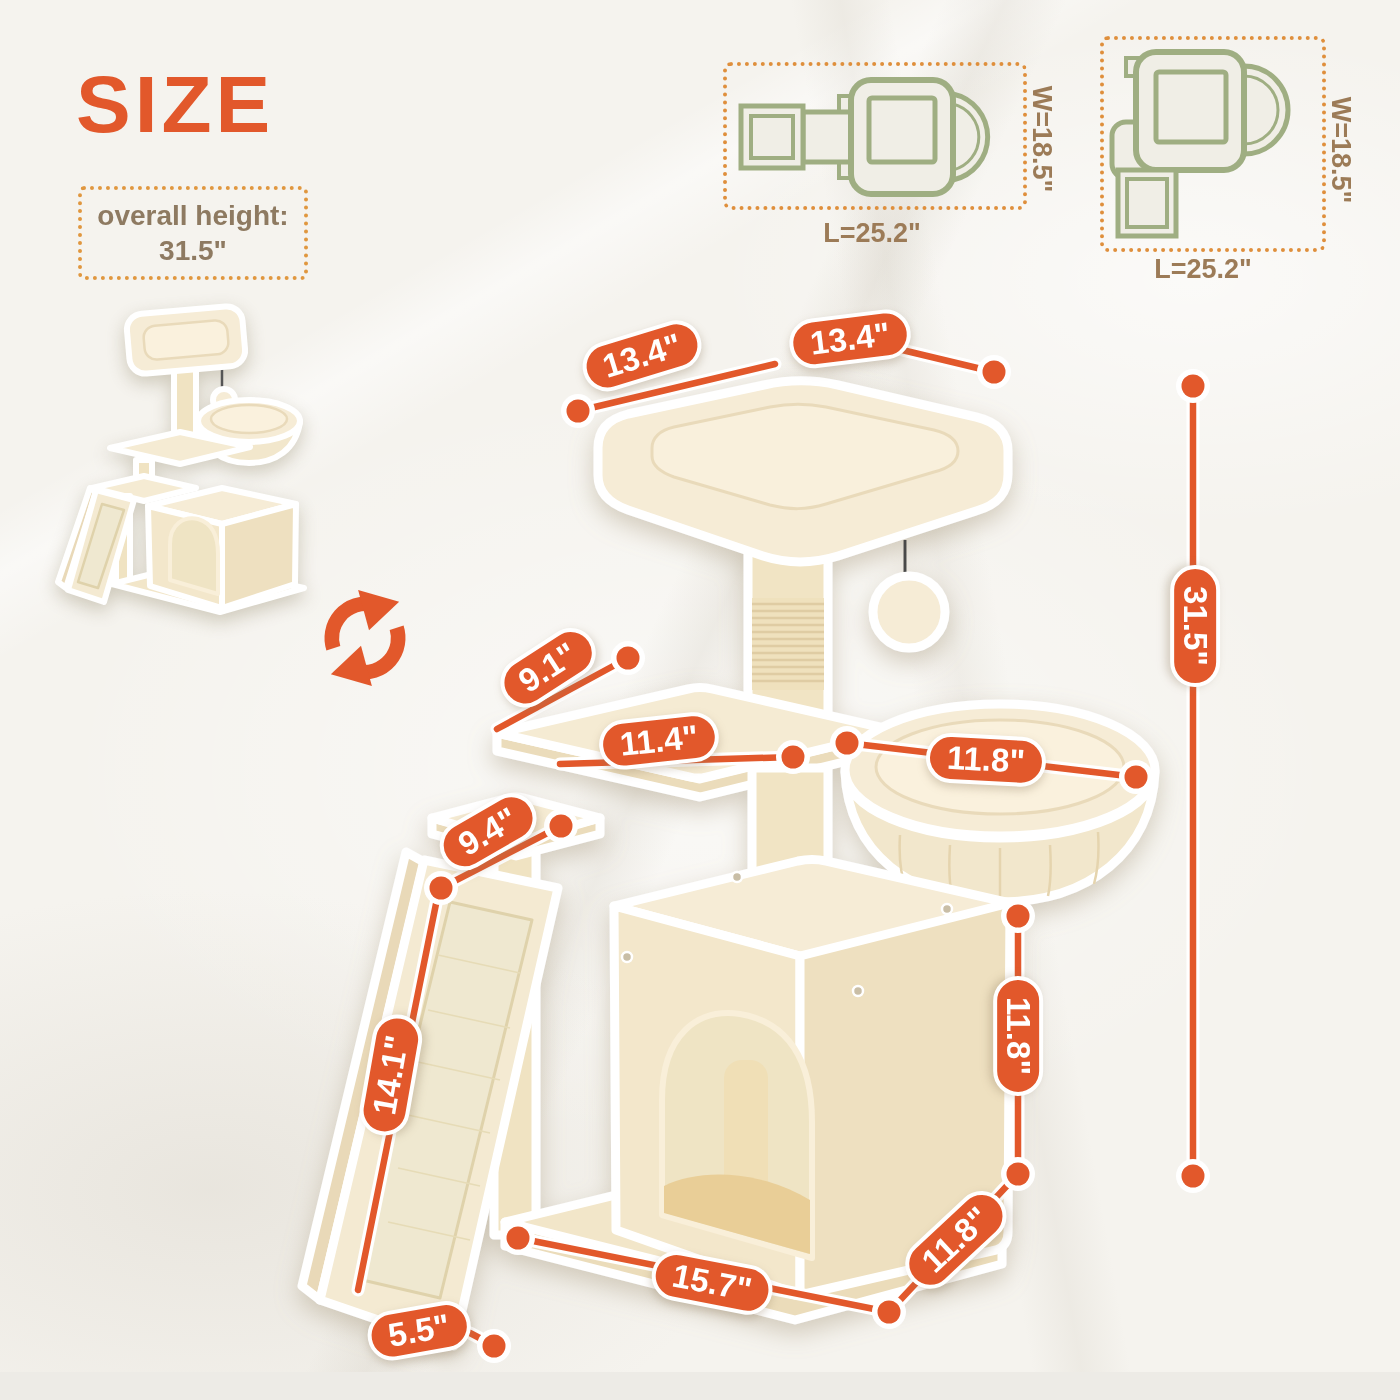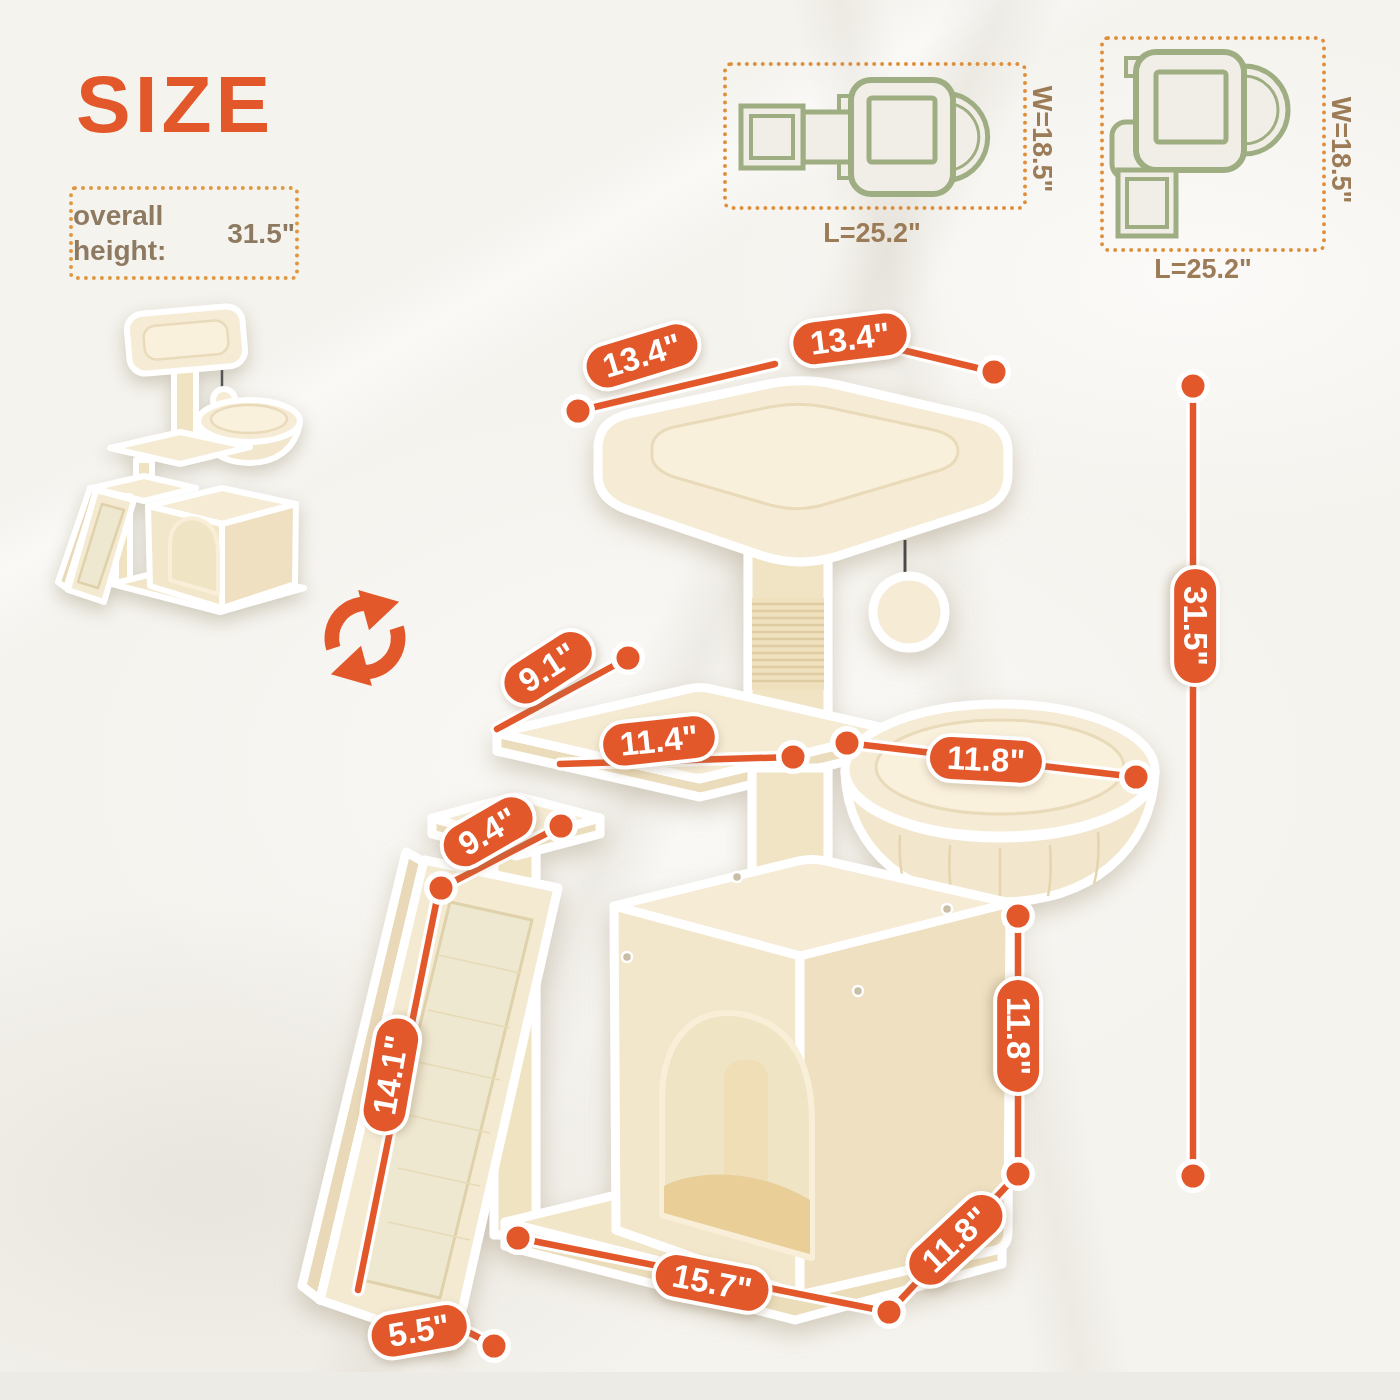--- a/index.html
+++ b/index.html
@@ -22,23 +22,23 @@
       linear-gradient(80deg, transparent 63%, rgba(205,199,186,.2) 66%, transparent 69%),
       linear-gradient(150deg, transparent 23%, rgba(255,255,255,.5) 26%, transparent 30%);
   }
 
   #size-title{
     position:absolute;left:76px;top:58px;
     font-size:82px;font-weight:800;letter-spacing:4px;
     color:#E2582B;transform:scaleY(.98);
   }
   #overall-box{
-    position:absolute;left:69px;top:186px;width:222px;height:86px;
+    position:absolute;left:78px;top:186px;width:222px;height:86px;
     border:4px dotted #E0973F;border-radius:6px;
-    display:flex;flex-direction:row;align-items:center;justify-content:center;
+    display:flex;flex-direction:column;align-items:center;justify-content:center;
     color:#8E7A61;font-weight:bold;font-size:28px;line-height:1.25;
   }
 
   .tv-box{position:absolute;border:4px dotted #DF8F3C;border-radius:8px;}
   #tv1{left:723px;top:62px;width:296px;height:140px;}
   #tv2{left:1100px;top:36px;width:218px;height:208px;}
   .tv-label{
     position:absolute;color:#9C7B57;font-weight:bold;font-size:27px;white-space:nowrap;
     transform:translate(-50%,-50%);
   }

